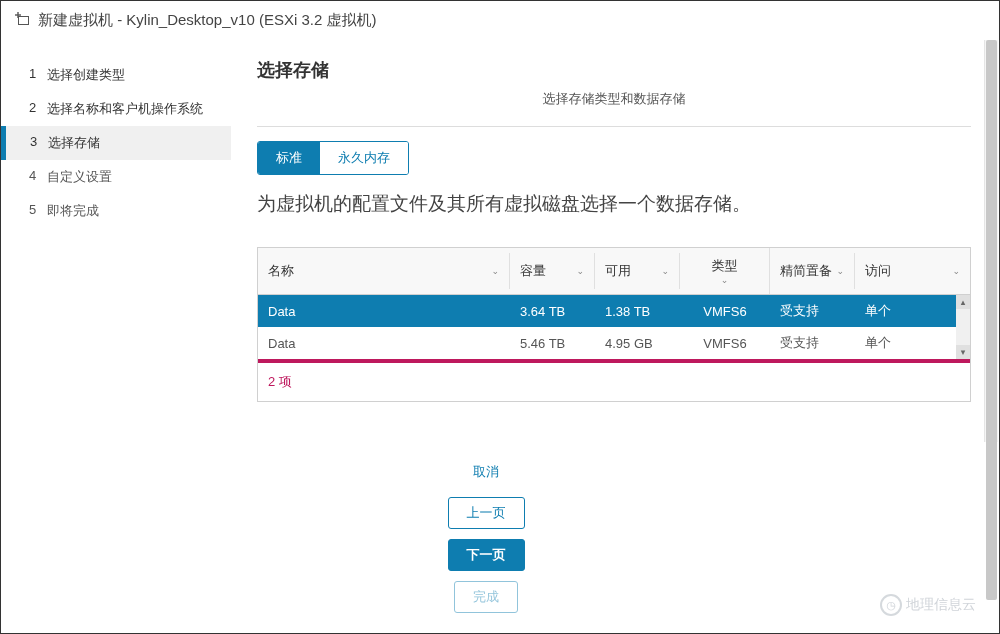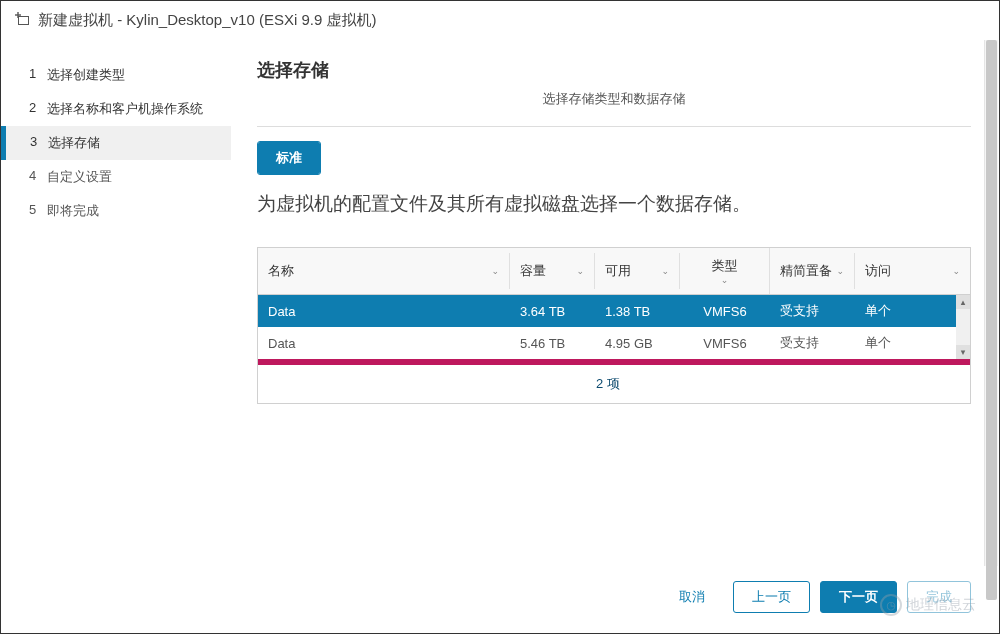--- a/index.html
+++ b/index.html
@@ -97,21 +97,20 @@
       border: none;
       border-top: 1px solid #ddd;
       margin-bottom: 14px;
     }
     .tabs {
       display: inline-flex;
       border: 1px solid #0e7db0;
       border-radius: 3px;
       overflow: hidden;
       margin-bottom: 16px;
-      font-weight: bold;
     }
     .tab {
       padding: 7px 18px;
       font-size: 13px;
       cursor: pointer;
       color: #0e7db0;
       background: #fff;
     }
     .tab.active {
       background: #0e7db0;
@@ -187,33 +186,34 @@
       background: #e0e0e0;
       font-size: 9px;
       color: #666;
       display: flex;
       align-items: center;
       justify-content: center;
       cursor: pointer;
     }
     .table-footer {
       display: flex;
-      justify-content: center;
+      justify-content: flex-start;
       padding: 10px 22px 10px 10px;
       font-size: 13px;
-      color: #0c4a6e;
-      border-top: 6px solid #be185d;
+      color: #be185d;
+      border-top: 4px solid #be185d;
     }
     .dialog-footer {
       display: flex;
       justify-content: flex-end;
       align-items: center;
       gap: 10px;
       padding: 14px 28px 20px 0;
       border-top: 1px solid transparent;
+      flex-direction: column;
     }
     .btn {
       padding: 6px 18px;
       font-size: 13px;
       border: 1px solid #0e7db0;
       border-radius: 3px;
       background: #fff;
       color: #0e7db0;
       cursor: pointer;
     }
@@ -253,21 +253,21 @@
 
 <div class="dialog">
   <div class="dialog-header">
     <span class="icon">
       <svg width="15" height="15" viewBox="0 0 15 15" fill="none">
         <rect x="3.5" y="4.5" width="10" height="8" stroke="#555" stroke-width="1"></rect>
         <line x1="3" y1="0" x2="3" y2="6" stroke="#555" stroke-width="1.4"></line>
         <line x1="0" y1="3" x2="6" y2="3" stroke="#555" stroke-width="1.4"></line>
       </svg>
     </span>
-    <span>新建虚拟机 - Kylin_Desktop_v10 (ESXi 9.9 虚拟机)</span>
+    <span>新建虚拟机 - Kylin_Desktop_v10 (ESXi 3.2 虚拟机)</span>
   </div>
 
   <div class="dialog-body">
 
     <div class="wizard-steps">
       <div class="step done">
         <span class="step-num">1</span>
         <span>选择创建类型</span>
       </div>
       <div class="step done">
@@ -288,20 +288,21 @@
       </div>
     </div>
 
     <div class="main">
       <h2>选择存储</h2>
       <div class="subtitle">选择存储类型和数据存储</div>
       <hr class="divider">
 
       <div class="tabs">
         <div class="tab active">标准</div>
+        <div class="tab">永久内存</div>
       </div>
 
       <div class="hint">为虚拟机的配置文件及其所有虚拟磁盘选择一个数据存储。</div>
 
       <div class="table">
         <div class="table-header">
           <div class="th col-name">
               <span>名称</span>
               <span class="sort-icon">⌄</span>
             </div>

